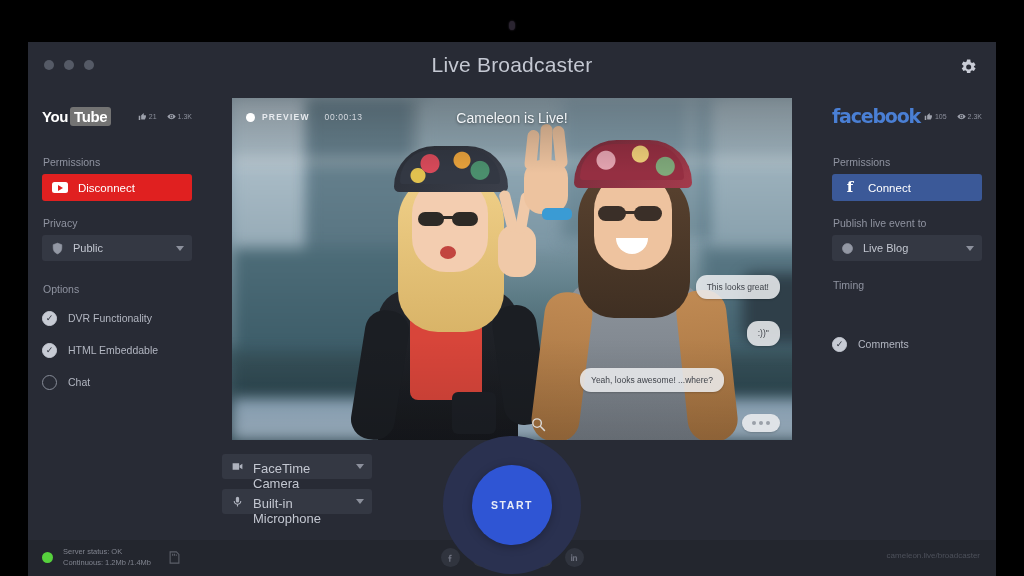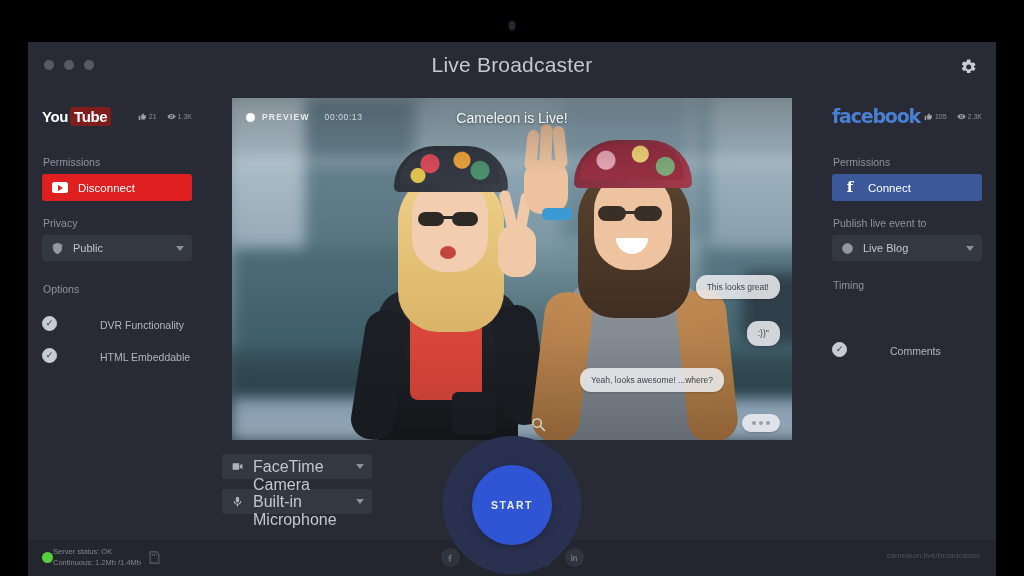--- a/index.html
+++ b/index.html
@@ -38,21 +38,21 @@
 
   .side-panel { position:absolute; top:0; width:178px; height:450px; padding:8px 14px 0 14px; }
   #left-panel  { left:0; }
   #right-panel { right:0; }
 
   .brand-row { display:flex; align-items:center; justify-content:space-between; height:36px; margin-bottom:22px; }
 
   
   .yt-logo { display:flex; align-items:center; font-weight:700; font-size:15px; letter-spacing:-.4px; }
   .yt-you { color:#ffffff; }
-  .yt-tube { background:#7f1d1d; color:#fff; padding:1px 4px; border-radius:3px; margin-left:2px; }
+  .yt-tube { background:#737373; color:#fff; padding:1px 4px; border-radius:3px; margin-left:2px; }
   
   .fb-logo { color:#4a7fd4; font-weight:700; font-size:19px; letter-spacing:-1.2px; font-family:"DejaVu Sans", sans-serif; }
 
   .stats { display:flex; align-items:center; gap:10px; color:#8c909c; font-size:7px; }
   .stat { display:flex; align-items:center; gap:2px; }
   .stat svg { width:9px; height:9px; fill:#9ea2ad; }
 
   .field-label { color:#8f93a0; font-size:10.5px; margin:0 0 6px 1px; }
 
   .btn-primary {
@@ -70,21 +70,21 @@
   .select {
     display:flex; align-items:center; height:26px; border-radius:3px;
     background:#343843; padding:0 8px; margin-bottom:18px; cursor:pointer;
   }
   .select .sico { width:14px; height:14px; display:flex; align-items:center; justify-content:center; color:#9398a4; }
   .select .sico svg { width:13px; height:13px; fill:#9398a4; stroke:#9398a4; }
   .select .val { color:#c3c7d1; font-size:11px; margin-left:9px; flex:1; }
   .caret { width:0; height:0; border-left:4px solid transparent; border-right:4px solid transparent; border-top:5px solid #8c909c; }
 
   .options-title { color:#8f93a0; font-size:10.5px; margin:22px 0 10px 1px; }
-  .check-row { display:flex; align-items:flex-end; height:26px; margin-bottom:6px; cursor:pointer;gap:32px; }
+  .check-row { display:flex; align-items:center; height:26px; margin-bottom:6px; cursor:pointer; }
   .check { width:15px; height:15px; border-radius:50%; border:1.5px solid #868b97; display:flex; align-items:center; justify-content:center; }
   .check.on { border-color:#c7cbd4; }
   .check.on:after { content:"✓"; color:#2b2f3a; font-size:9px; line-height:1; }
   .check.on { background:#c7cbd4; }
   .check-row .lbl { color:#b2b6c1; font-size:10.5px; margin-left:11px; }
 
   
   #center { position:absolute; left:178px; right:178px; top:0; height:450px; }
 
   #video-wrap {
@@ -130,37 +130,37 @@
   #controls { position:absolute; left:0; right:0; top:358px; height:92px; }
   .ctrl-col { position:absolute; top:6px; width:150px; }
   #ctrl-left  { left:16px; }
   #ctrl-right { right:14px; }
   .ctrl-select {
     display:flex; align-items:center; height:25px; border-radius:3px;
     background:#343843; padding:0 8px; margin-bottom:10px; cursor:pointer;
   }
   .ctrl-select .cico { width:15px; display:flex; align-items:center; justify-content:center; }
   .ctrl-select .cico svg { width:13px; height:13px; fill:#aeb2bd; }
-  .ctrl-select .val { color:#c3c7d1; font-size:16px; margin-left:8px; flex:1;margin-top:18px; }
+  .ctrl-select .val { color:#c3c7d1; font-size:13px; margin-left:8px; flex:1;margin-top:18px; }
 
   #start-wrap {
     position:absolute; left:50%; top:-12px; transform:translateX(-50%);
     width:138px; height:138px; border-radius:50%; background:#2a3150;
     display:flex; align-items:center; justify-content:center; z-index:5;
   }
   #start-button {
     width:80px; height:80px; border-radius:50%; background:#2f55d4;
     display:flex; align-items:center; justify-content:center; cursor:pointer;
     box-shadow:0 2px 10px rgba(0,0,0,.25);
   }
   #start-label { color:#e8ecf7; font-size:10.5px; letter-spacing:1.6px; font-weight:700; }
 
   
   #statusbar { position:relative; height:36px; background:#23262e; }
-  #status-left { position:absolute; left:14px; top:6px; display:flex; align-items:center; }
+  #status-left { position:absolute; left:14px; top:6px; display:flex; align-items:center; gap:10px; }
   #status-dot { width:11px; height:11px; border-radius:50%; background:#56d13d; }
   #status-text { color:#80848f; font-size:7.5px; line-height:1.5; }
   #status-card { width:15px; height:15px; margin-left:6px; opacity:.6; }
 
   #social-row { position:absolute; left:0; right:0; top:8px; display:flex; justify-content:center; gap:12px; }
   .soc { width:19px; height:19px; border-radius:50%; background:#30343e; display:flex; align-items:center; justify-content:center; cursor:pointer; }
   .soc svg { width:10px; height:10px; fill:#6f7380; }
 
   #footer-url { position:absolute; right:16px; top:11px; color:#4d515b; font-size:8px; }
 </style>
@@ -233,20 +233,24 @@
 
         <div class="options-title">Options</div>
 
         <div class="check-row">
           <span class="check on"></span>
           <span class="lbl">DVR Functionality</span>
         </div>
         <div class="check-row">
           <span class="check on"></span>
           <span class="lbl">HTML Embeddable</span>
+        </div>
+        <div class="check-row">
+          <span class="check"></span>
+          <span class="lbl">Chat</span>
         </div>
       </div>
 
       <div id="center">
 
         <div id="video-wrap">
           <div id="video-img">
             <div class="bg-street"></div>
 
             <div class="blur-box" style="left:0;top:0;width:78px;height:250px;background:linear-gradient(180deg,#b9c9d3,#7e96a3);"></div>

